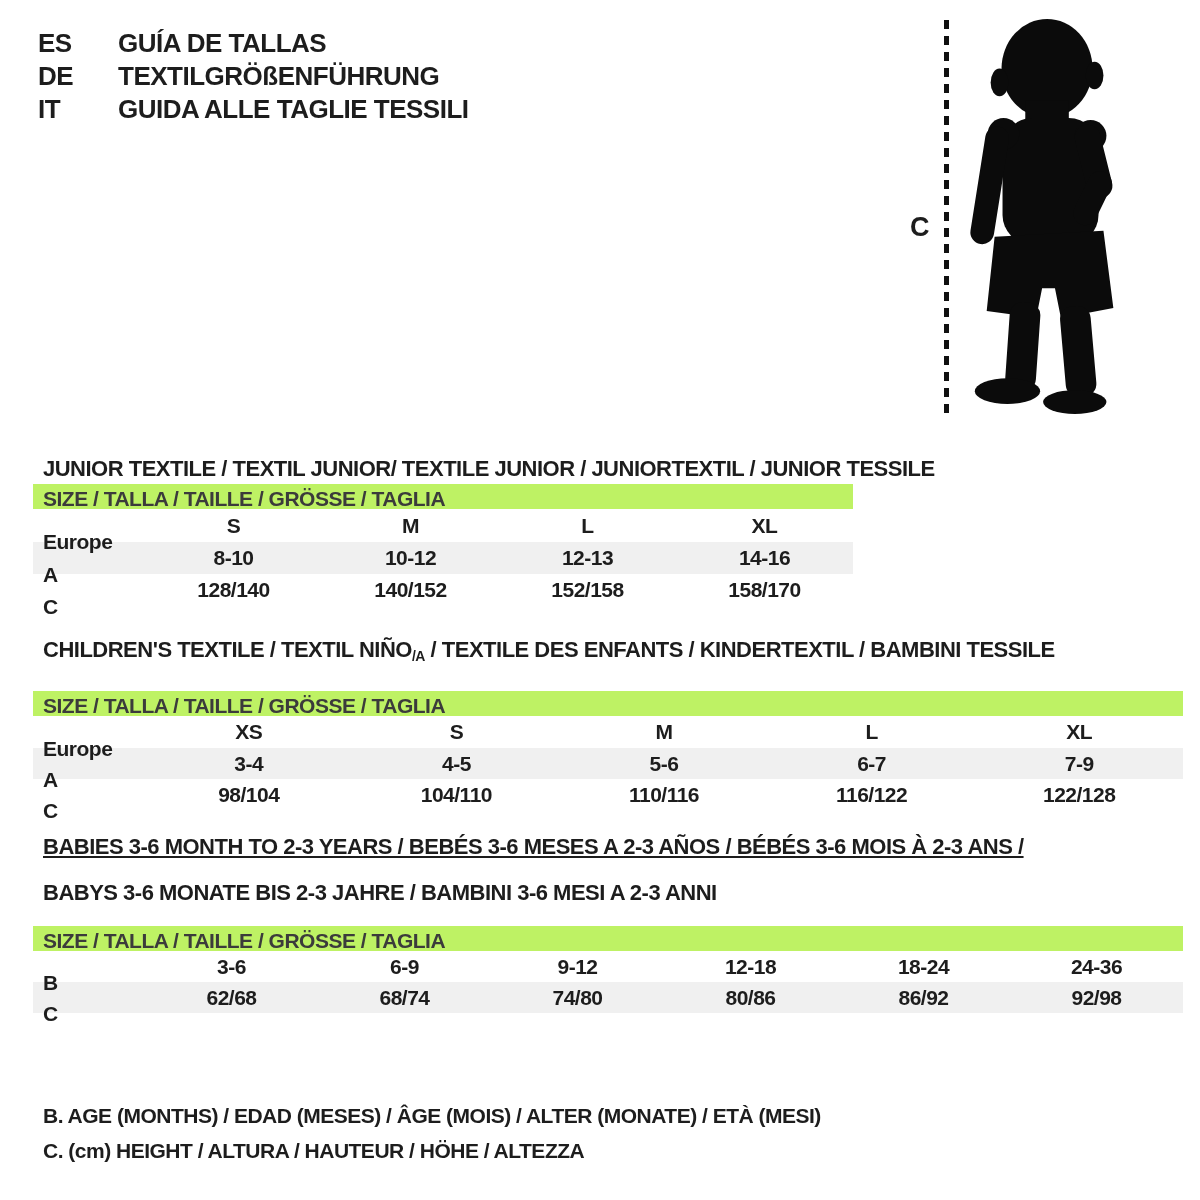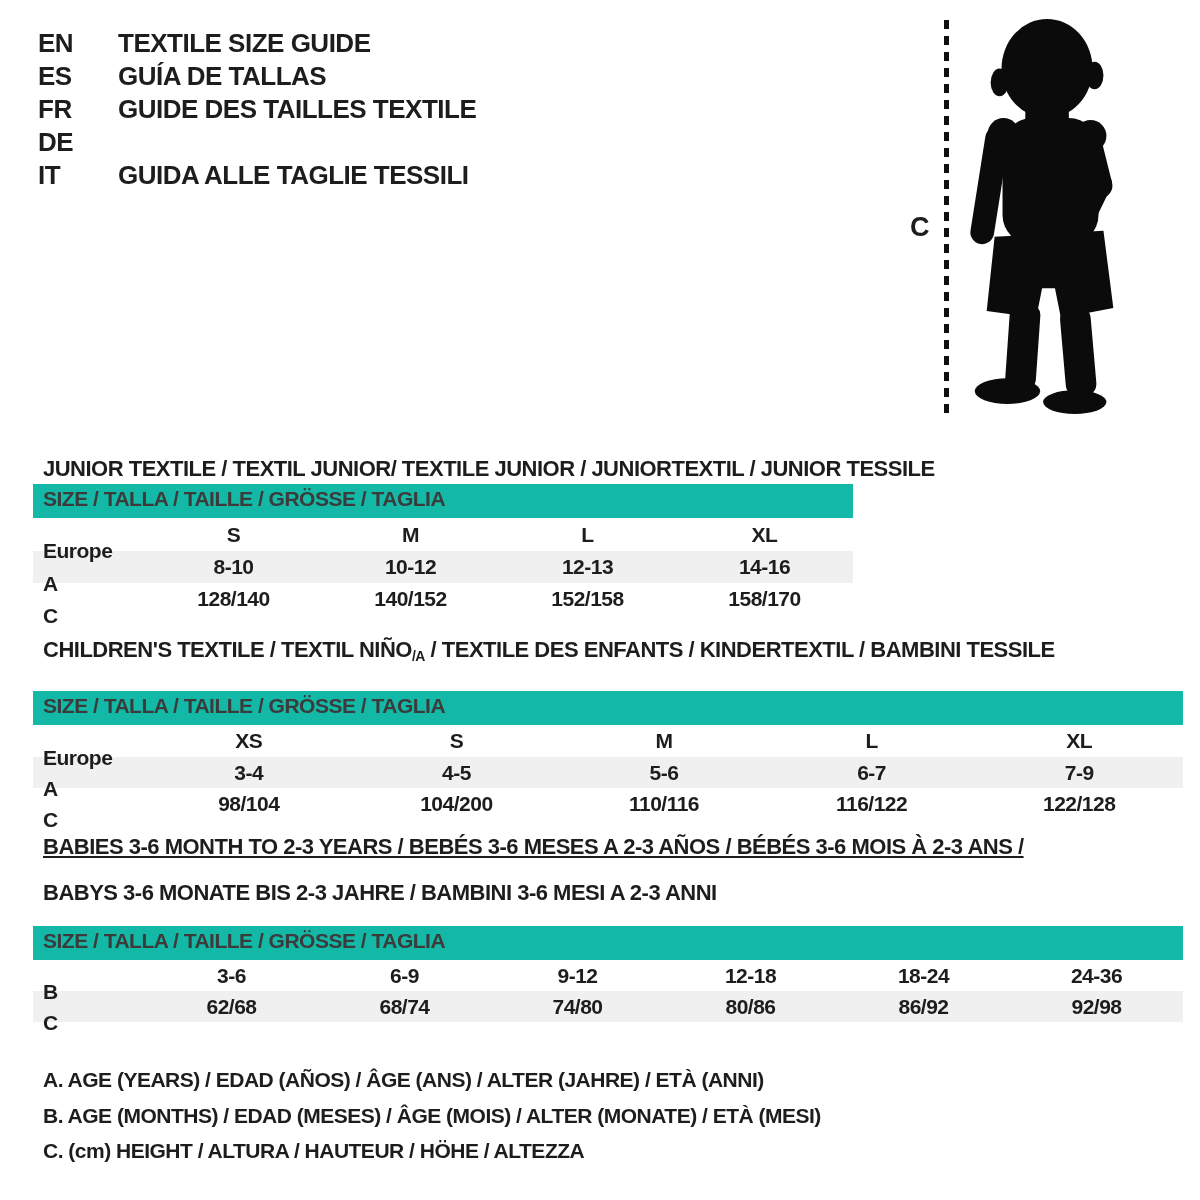--- a/index.html
+++ b/index.html
@@ -25,52 +25,45 @@
   .toddler { position:absolute; left:958px; top:12px; width:188px; height:408px; }
   .toddler * { fill:#0b0b0b; }
 
   
   .sec-heading { position:absolute; left:43px; font-size:22px; white-space:nowrap; line-height:24px; }
   .sub { font-size:14px; vertical-align:-4px; font-weight:700; letter-spacing:-0.5px; }
 
   
   .tbl { position:absolute; }
   .tbl-bar {
-    height:34px; line-height:29px; background:#14b8a6; padding-left:10px;
+    height:25px; line-height:29px; background:#bef264; padding-left:10px;
     font-size:21px; color:#3b3b3b; white-space:nowrap;
   }
   .tbl-row { display:flex; align-items:center; font-size:21px; }
   .tbl-row.alt { background:#f0f0f0; }
   .cell { display:block; }
   .cell.label { width:112px; padding-left:10px; box-sizing:border-box;margin-top:33px; }
   .cell.val { flex:1; text-align:center; }
 
   
   .footnote { position:absolute; left:43px; font-size:21px; white-space:nowrap; line-height:24px; }
 </style>
 </head>
 <body>
 
 <div class="canvas">
 
   <div class="lang-block">
     <div class="lang-row">
-      <span class="lang-code cond">EN</span>
-      <span class="lang-label cond">TEXTILE SIZE GUIDE</span>
-    </div>
-    <div class="lang-row">
       <span class="lang-code cond">ES</span>
       <span class="lang-label cond">GUÍA DE TALLAS</span>
     </div>
     <div class="lang-row">
-      <span class="lang-code cond">FR</span>
-      <span class="lang-label cond">GUIDE DES TAILLES TEXTILE</span>
-    </div>
-    <div class="lang-row">
       <span class="lang-code cond">DE</span>
+      <span class="lang-label cond">TEXTILGRÖßENFÜHRUNG</span>
     </div>
     <div class="lang-row">
       <span class="lang-code cond">IT</span>
       <span class="lang-label cond">GUIDA ALLE TAGLIE TESSILI</span>
     </div>
   </div>
 
   <div class="measure-line"></div>
   <div class="measure-label cond">C</div>
   <svg class="toddler" viewBox="0 0 190 410" aria-hidden="true">
@@ -134,21 +127,21 @@
       <span class="cell label cond">A</span>
       <span class="cell val cond">3-4</span>
       <span class="cell val cond">4-5</span>
       <span class="cell val cond">5-6</span>
       <span class="cell val cond">6-7</span>
       <span class="cell val cond">7-9</span>
     </div>
     <div class="tbl-row" style="height:31px;">
       <span class="cell label cond">C</span>
       <span class="cell val cond">98/104</span>
-      <span class="cell val cond">104/200</span>
+      <span class="cell val cond">104/110</span>
       <span class="cell val cond">110/116</span>
       <span class="cell val cond">116/122</span>
       <span class="cell val cond">122/128</span>
     </div>
   </div>
 
   <div class="sec-heading cond" style="top:835px;text-decoration:underline;">BABIES 3-6 MONTH TO 2-3 YEARS / BEBÉS 3-6 MESES A 2-3 AÑOS / BÉBÉS 3-6 MOIS À 2-3 ANS /</div>
   <div class="sec-heading cond" style="top:881px;">BABYS 3-6 MONATE BIS 2-3 JAHRE / BAMBINI 3-6 MESI A 2-3 ANNI</div>
   <div class="tbl" style="left:33px; top:926px; width:1150px;">
     <div class="tbl-bar cond">SIZE / TALLA / TAILLE / GRÖSSE / TAGLIA</div>
@@ -165,17 +158,16 @@
       <span class="cell label cond">C</span>
       <span class="cell val cond">62/68</span>
       <span class="cell val cond">68/74</span>
       <span class="cell val cond">74/80</span>
       <span class="cell val cond">80/86</span>
       <span class="cell val cond">86/92</span>
       <span class="cell val cond">92/98</span>
     </div>
   </div>
 
-  <div class="footnote cond" style="top:1068px;">A. AGE (YEARS) / EDAD (AÑOS) / ÂGE (ANS) / ALTER (JAHRE) / ETÀ (ANNI)</div>
   <div class="footnote cond" style="top:1104px;">B. AGE (MONTHS) / EDAD (MESES) / ÂGE (MOIS) / ALTER (MONATE) / ETÀ (MESI)</div>
   <div class="footnote cond" style="top:1139px;">C. (cm) HEIGHT / ALTURA / HAUTEUR / HÖHE / ALTEZZA</div>
 
 </div>
 
 </body></html>

